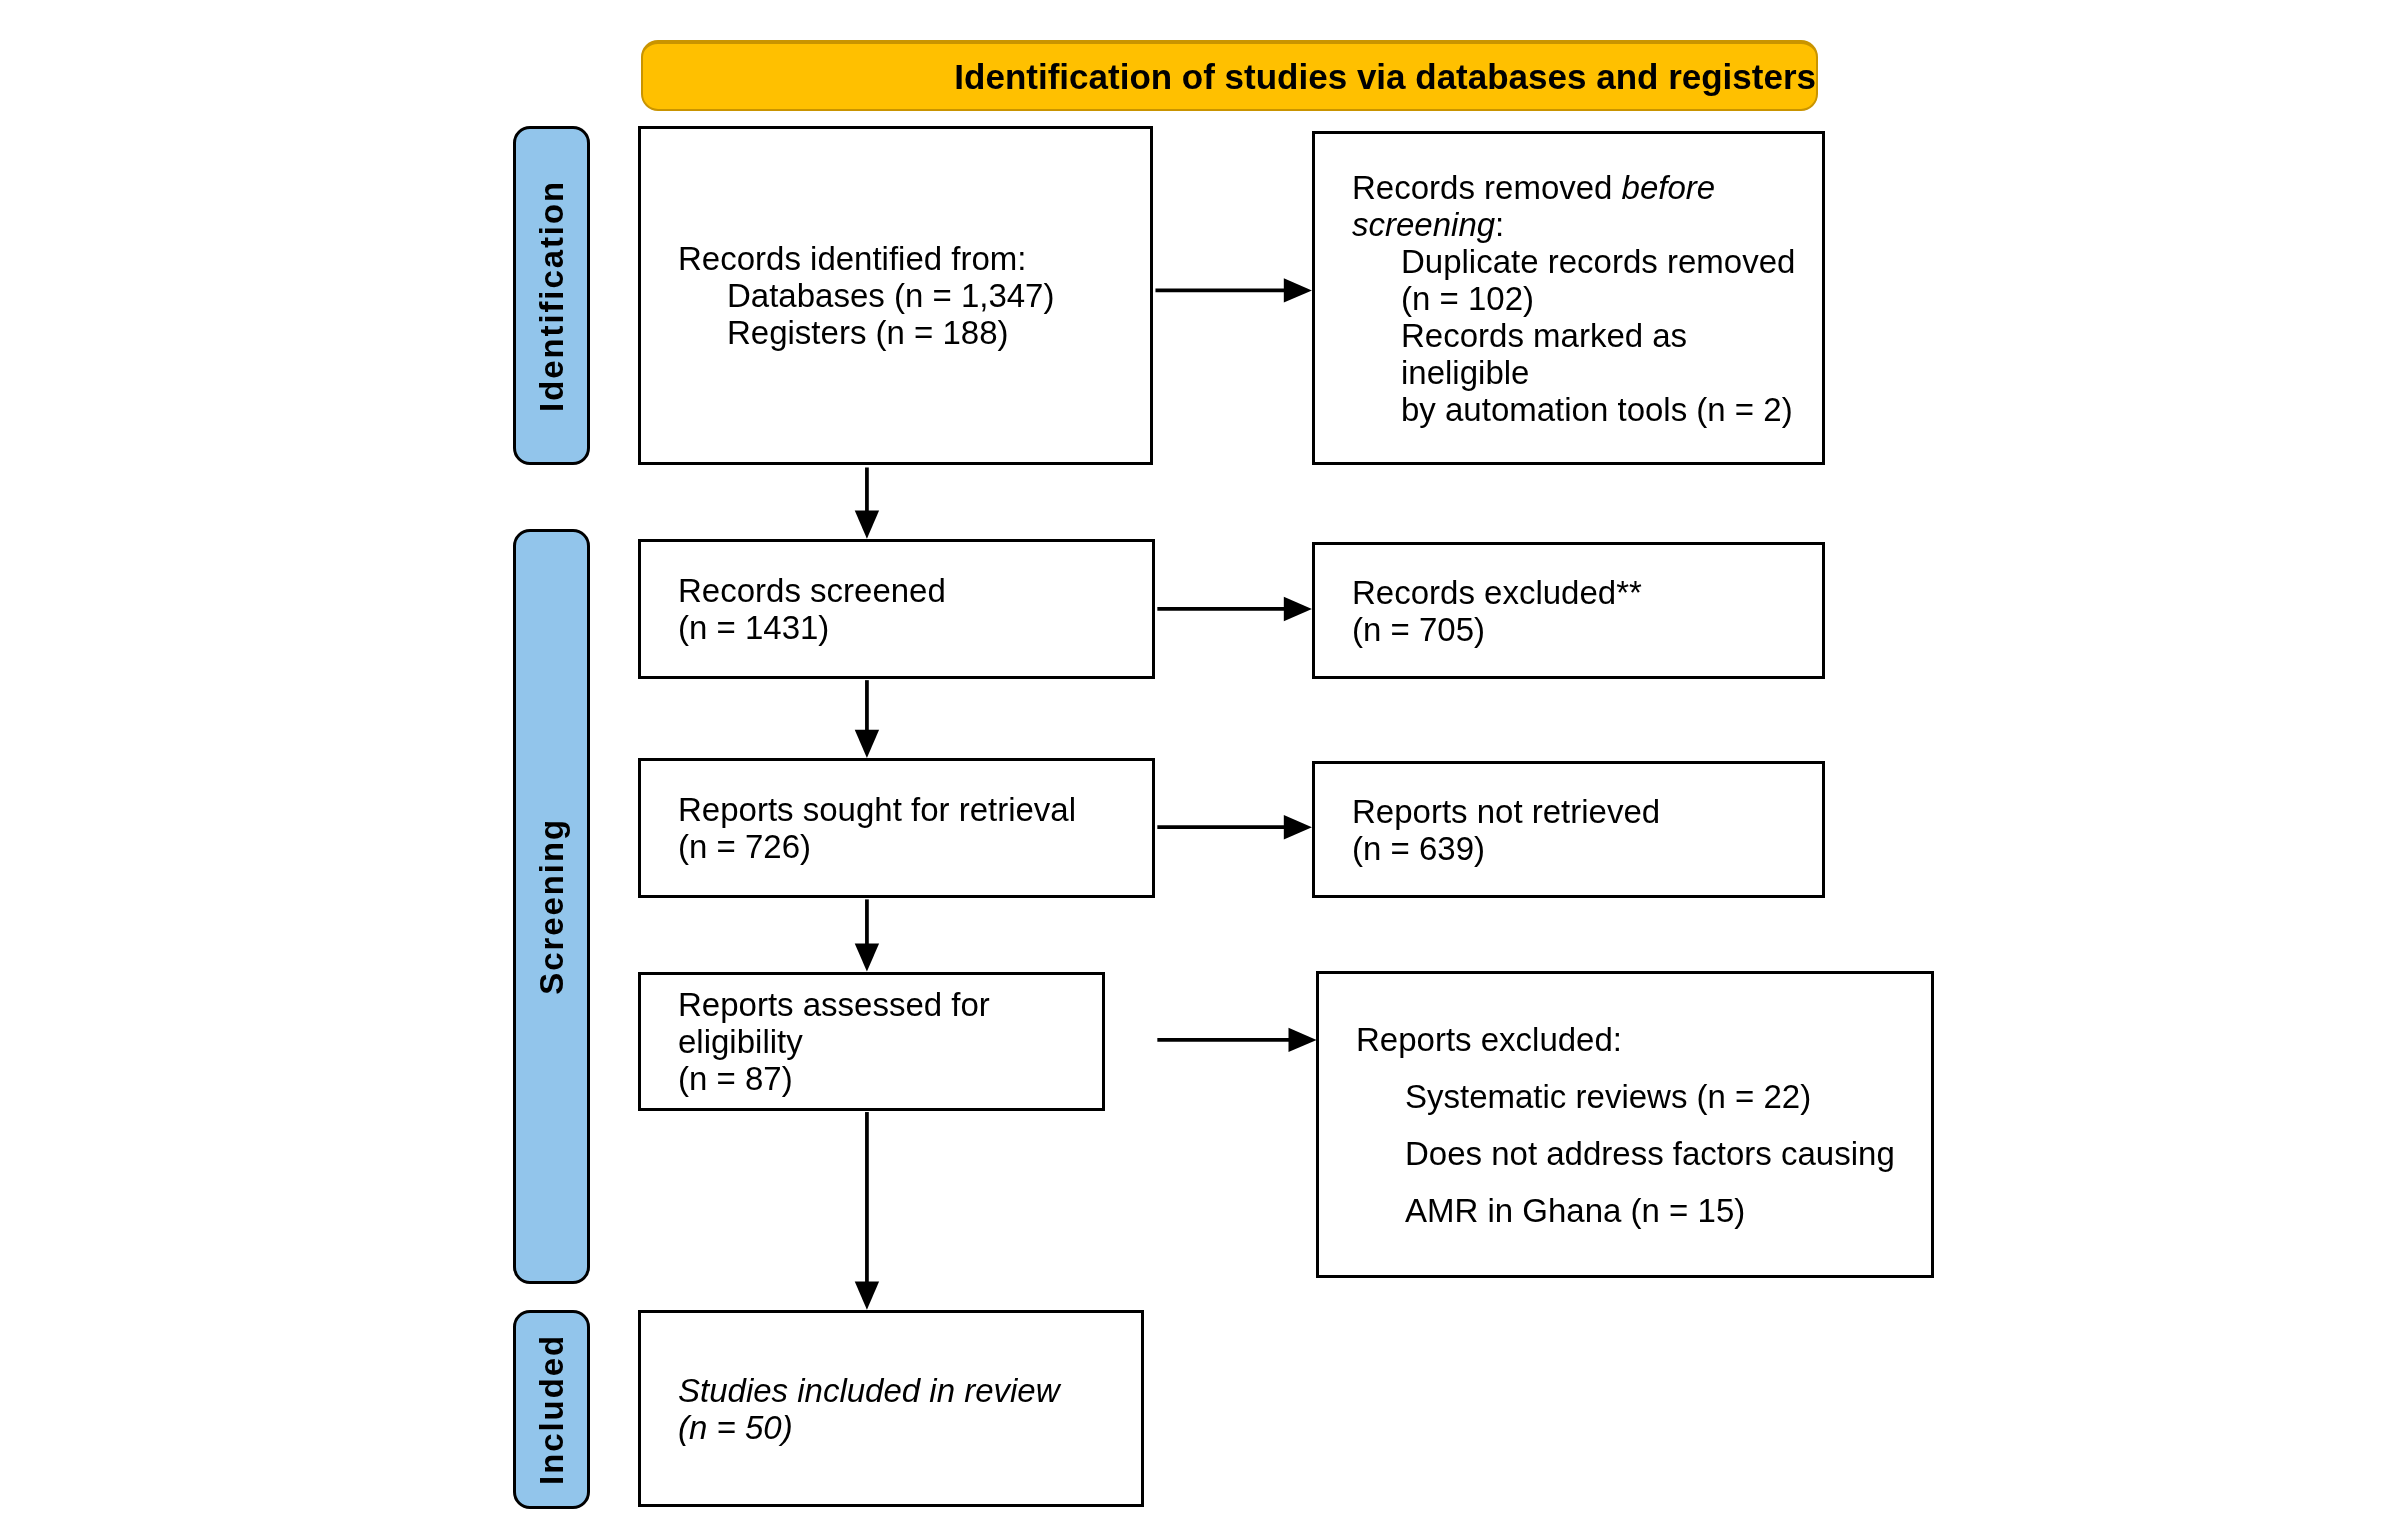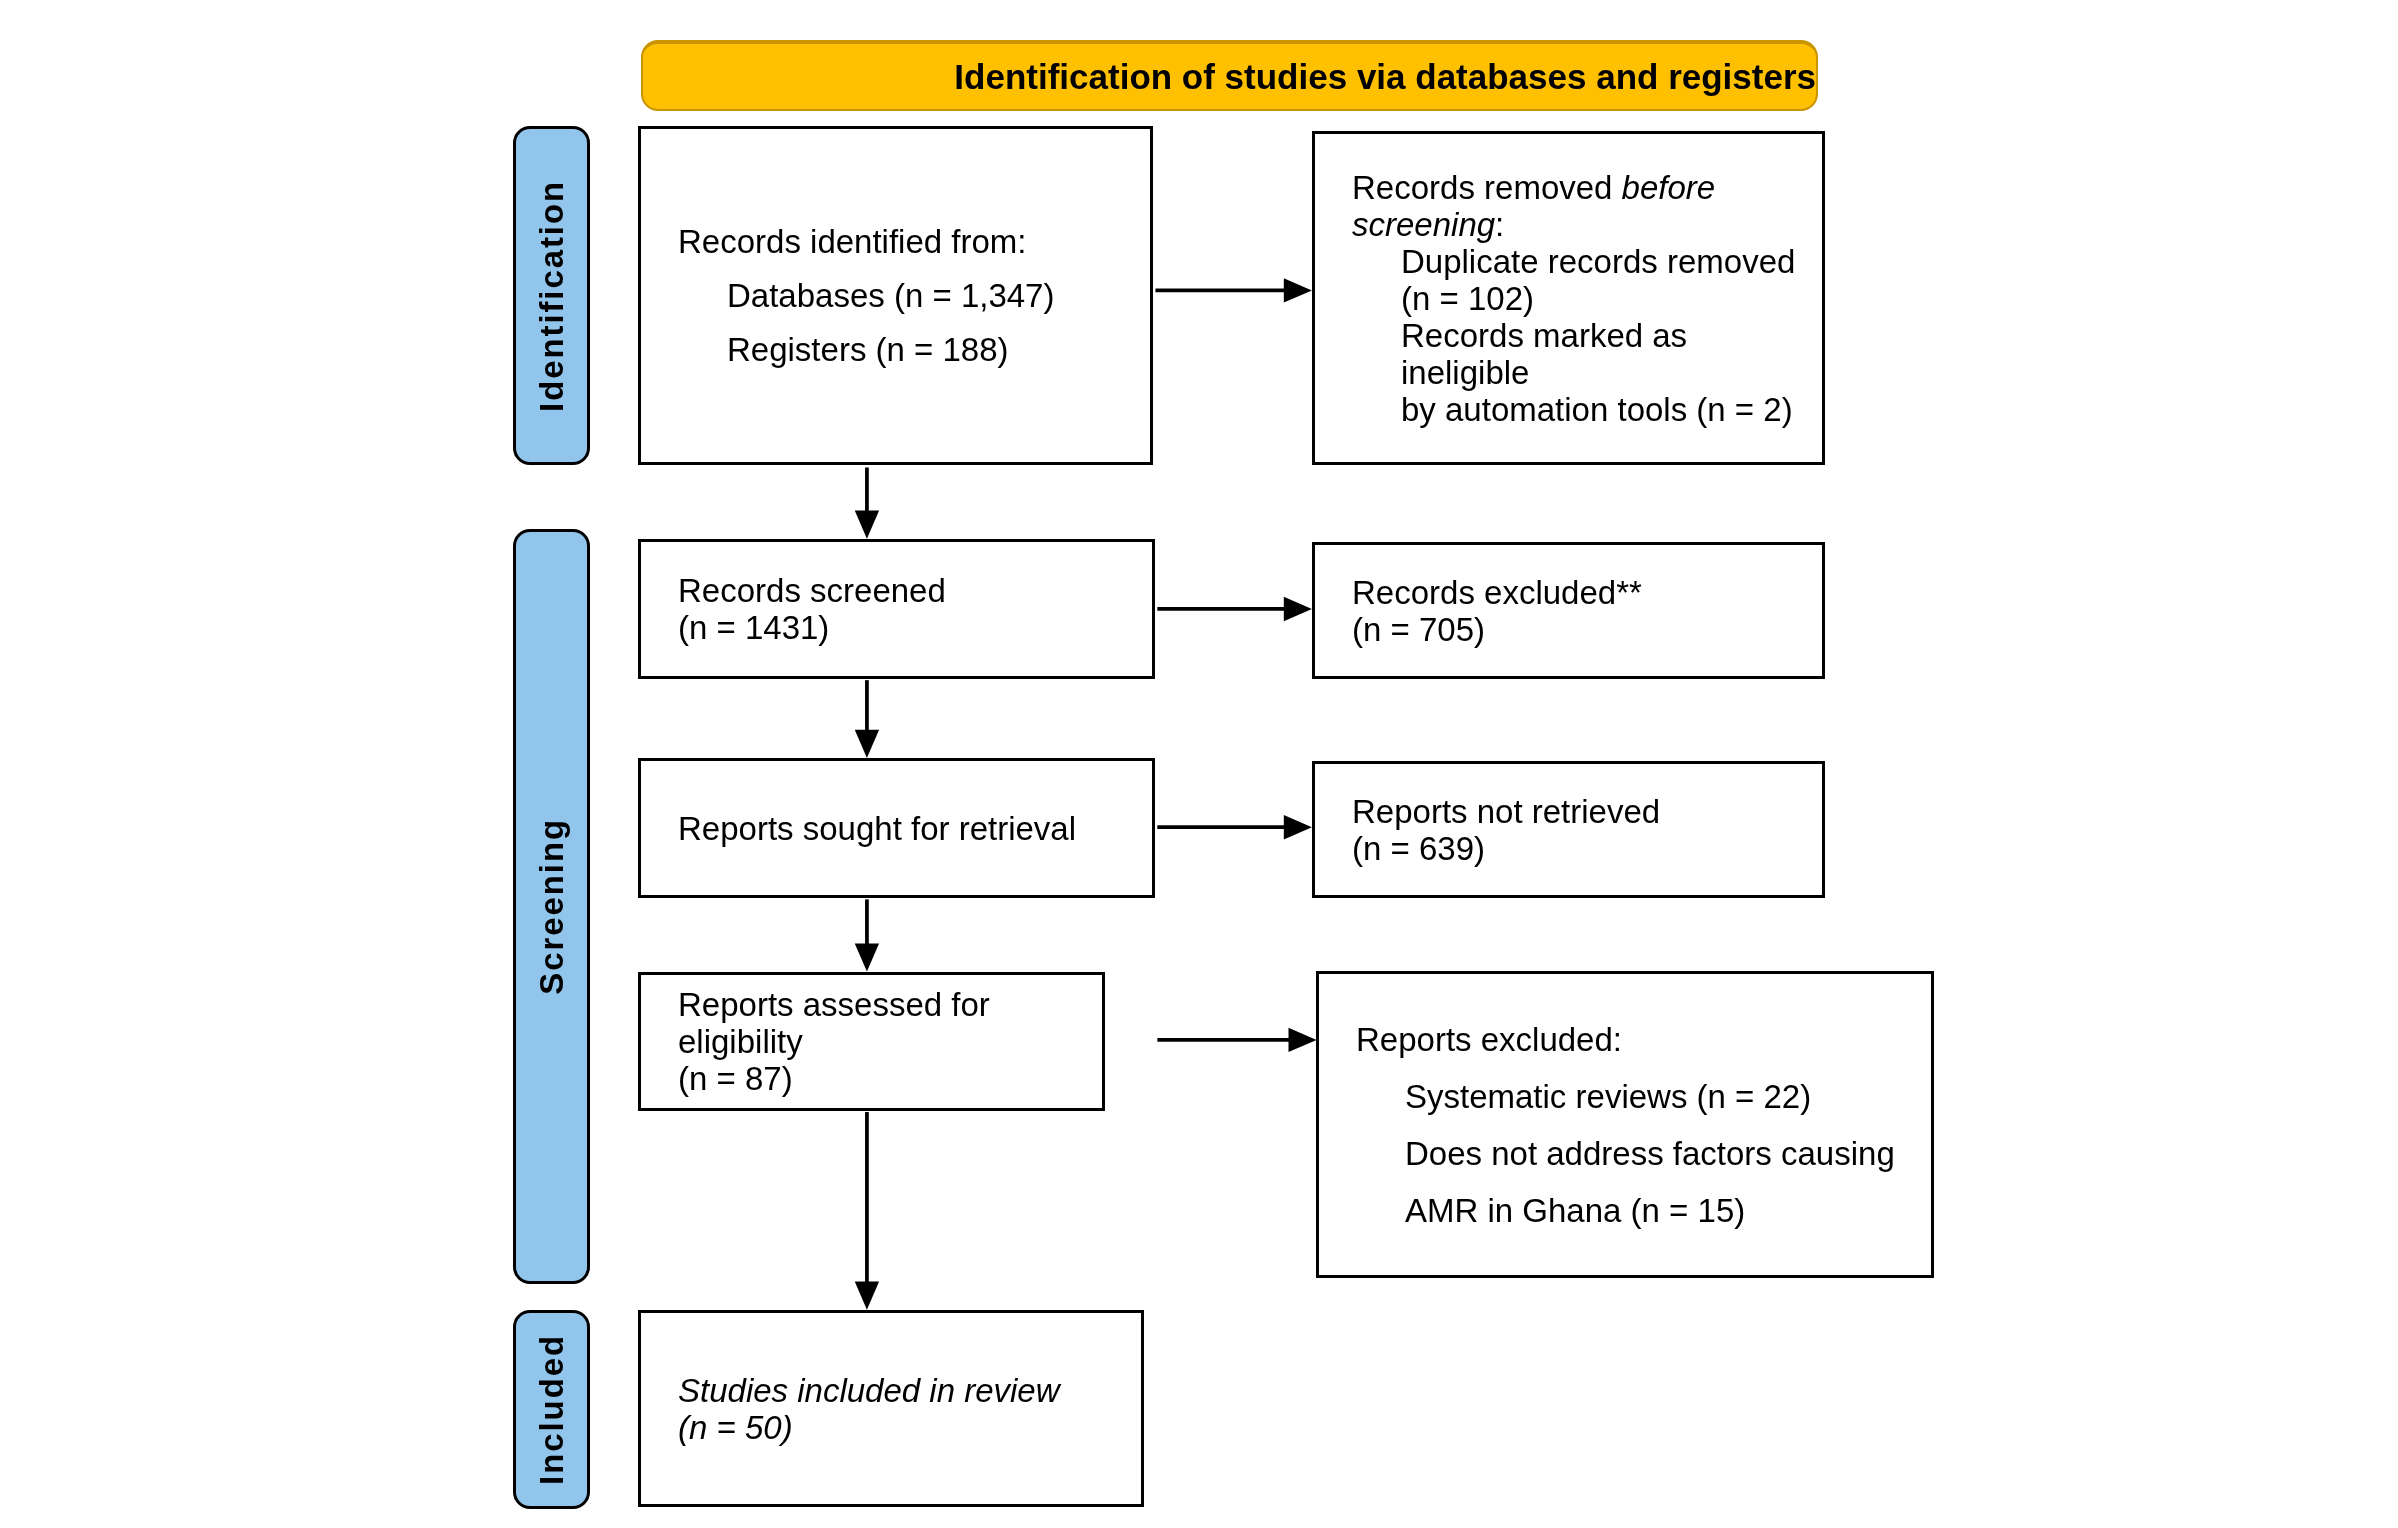--- a/index.html
+++ b/index.html
@@ -72,33 +72,34 @@
   <div class="stage" style="top:126px;height:339px;">
     <span>Identification</span>
   </div>
   <div class="stage" style="top:529px;height:755px;">
     <span>Screening</span>
   </div>
   <div class="stage" style="top:1310px;height:199px;">
     <span>Included</span>
   </div>
 
-  <div class="box" style="left:638px;top:126px;width:515px;height:339px;gap:17px;">
+  <div class="box" style="left:638px;top:126px;width:515px;height:339px;">
     <div>Records identified from:</div>
     <div class="indent">Databases (n = 1,347)</div>
     <div class="indent">Registers (n = 188)</div>
   </div>
 
   <div class="box" style="left:638px;top:539px;width:517px;height:140px;">
     <div>Records screened</div>
     <div>(n = 1431)</div>
   </div>
 
   <div class="box" style="left:638px;top:758px;width:517px;height:140px;">
     <div>Reports sought for retrieval</div>
+    <div>(n = 726)</div>
   </div>
 
   <div class="box" style="left:638px;top:972px;width:467px;height:139px;">
     <div>Reports assessed for eligibility</div>
     <div>(n = 87)</div>
   </div>
 
   <div class="box" style="left:638px;top:1310px;width:506px;height:197px;font-style:italic;">
     <div>Studies included in review</div>
     <div>(n = 50)</div>

